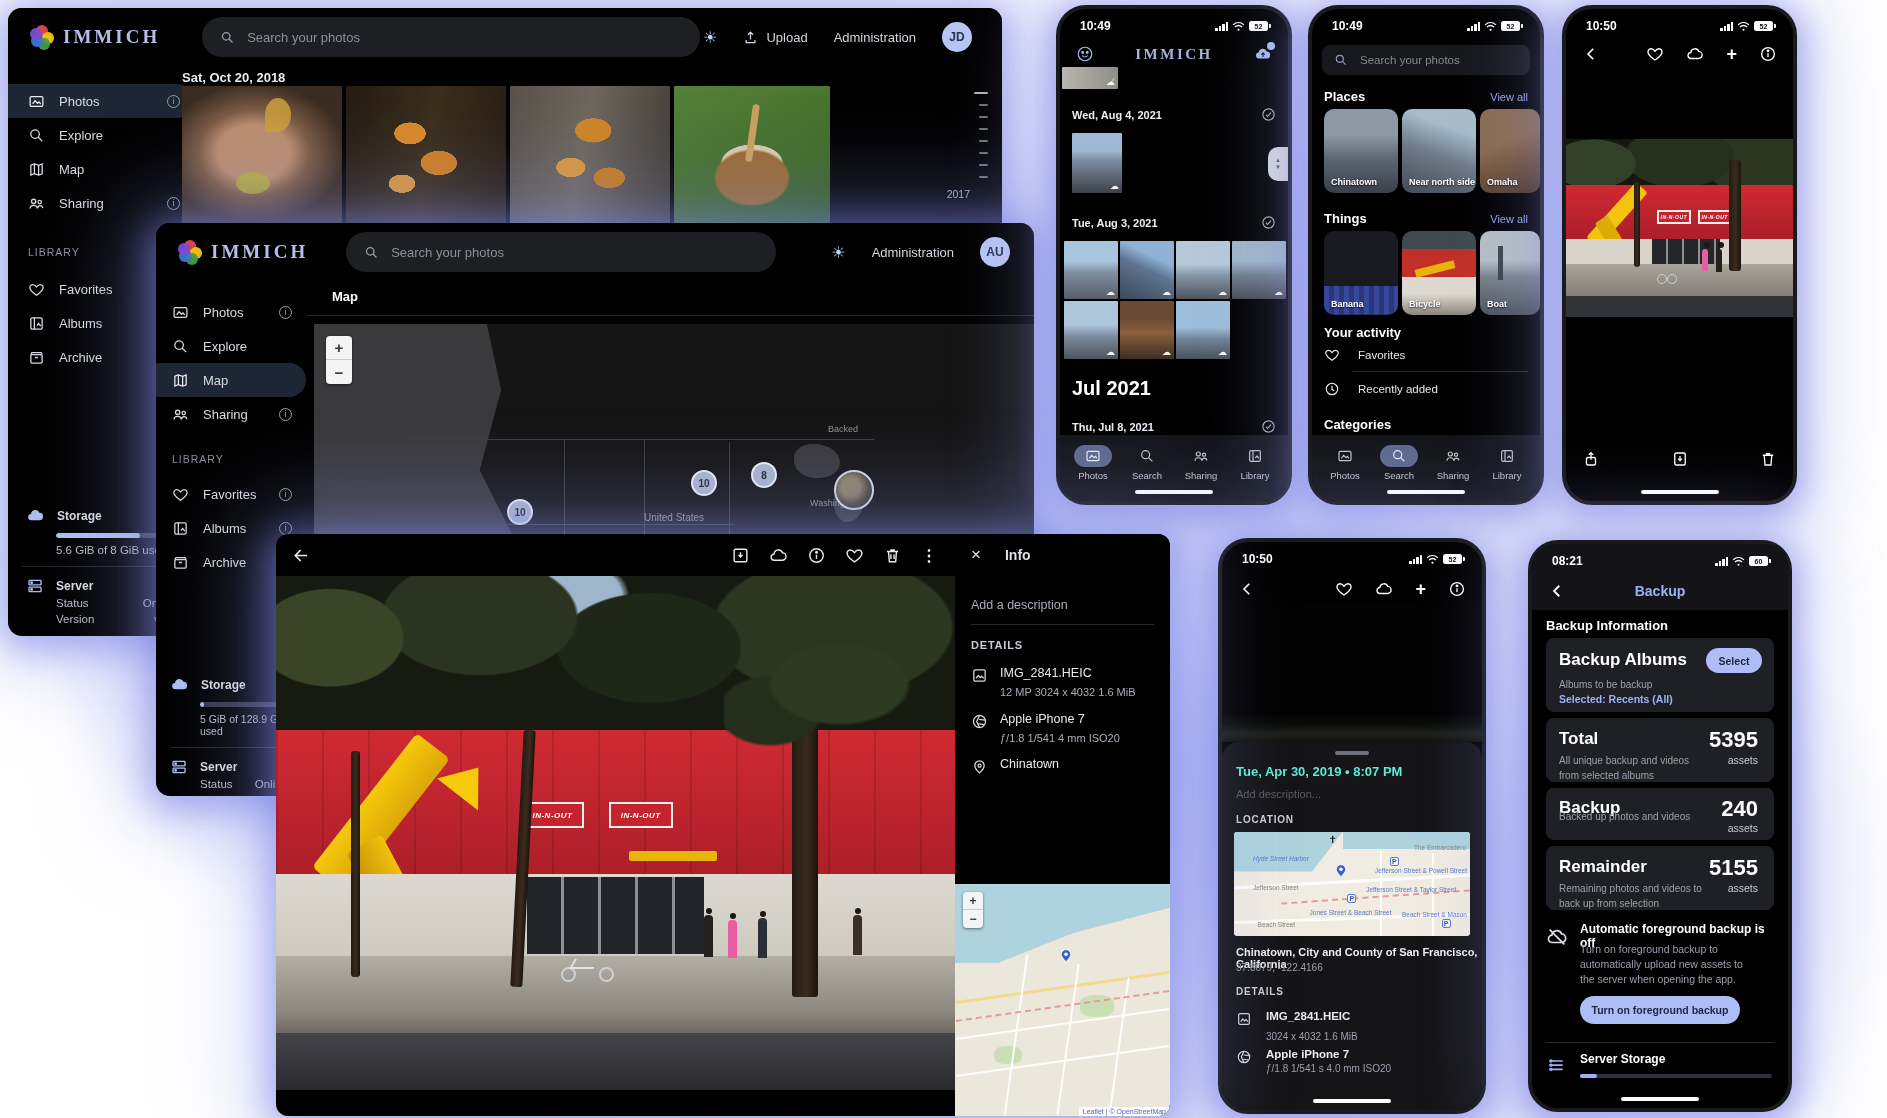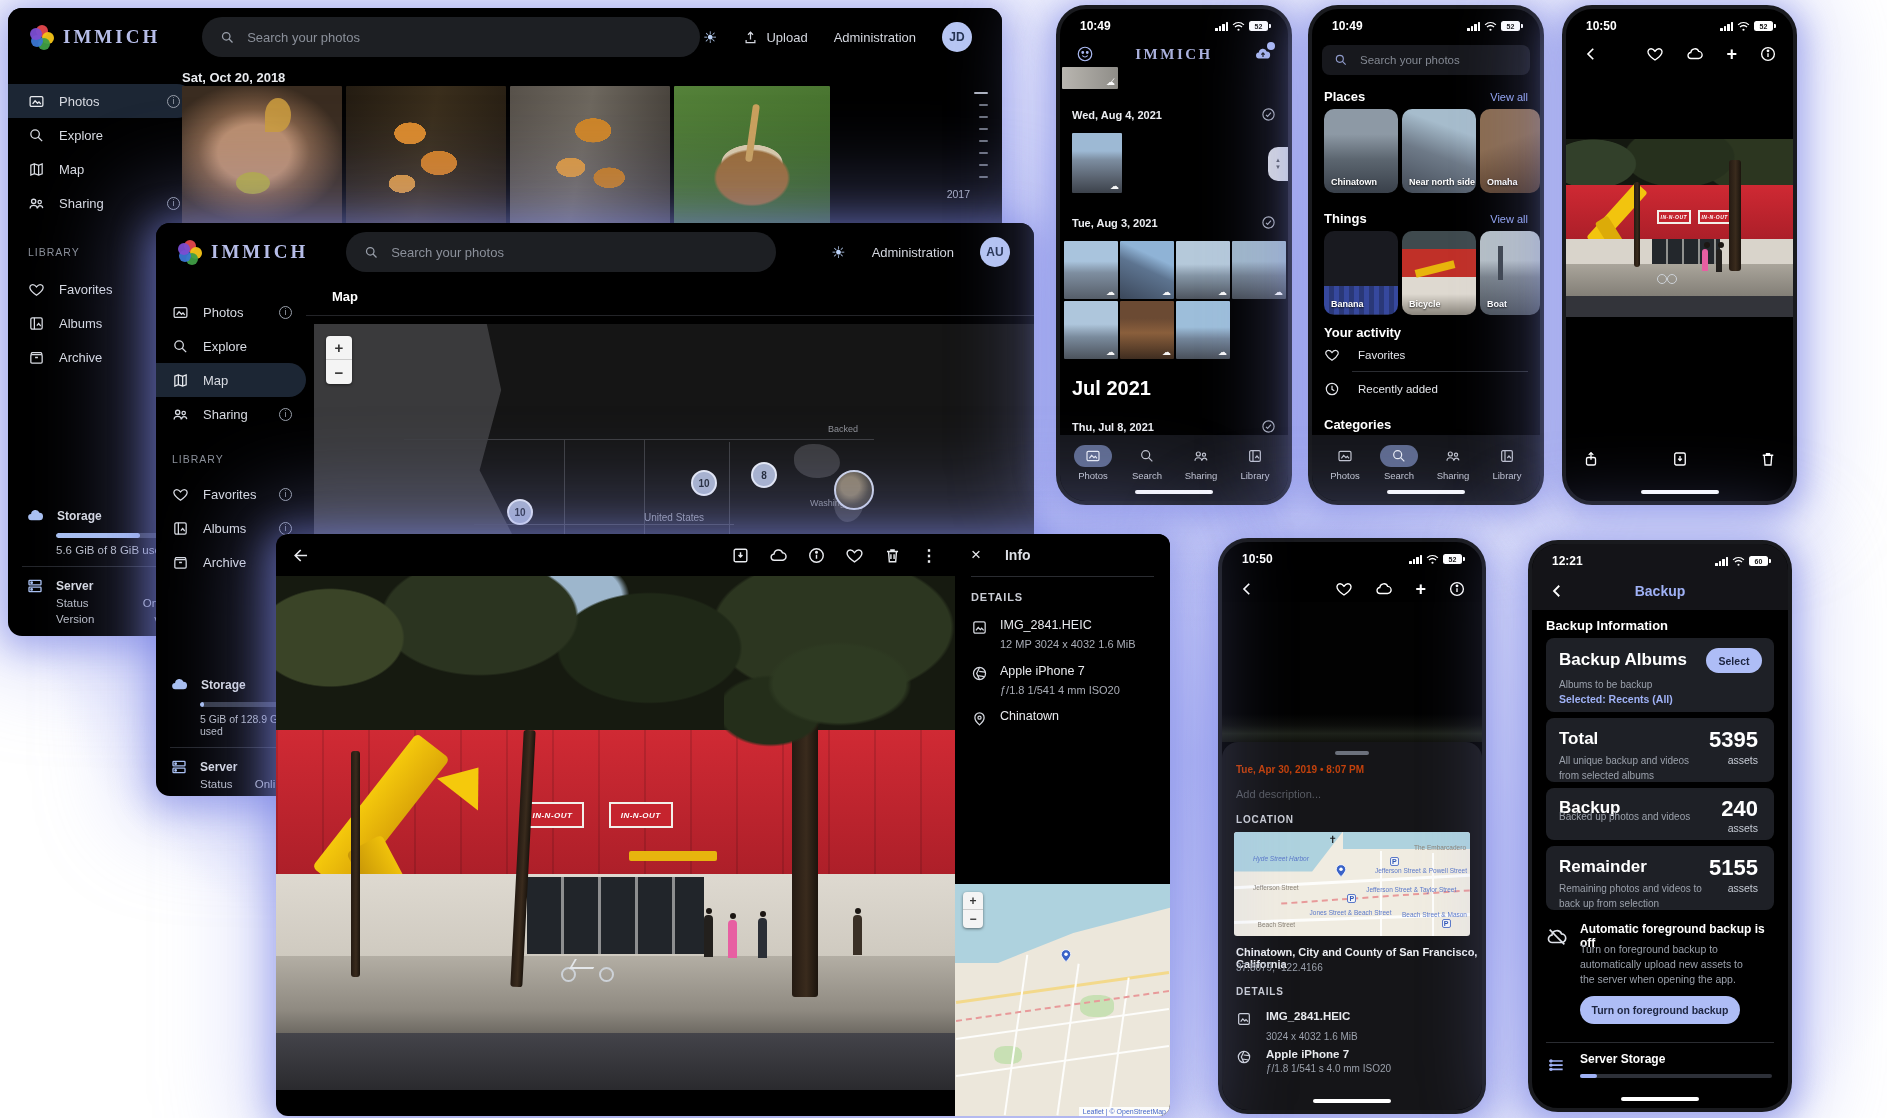--- a/index.html
+++ b/index.html
@@ -144,21 +144,21 @@
 .actrow .ai { width:16px; height:16px; color:#e4e6eb; }
 .pdiv { position:absolute; height:1px; background:#2a2c31; }
 .ptop { position:absolute; left:0; right:0; display:flex; align-items:center; padding:0 16px; color:#fff; }
 .ptop .ai { width:18px; height:18px; }
 .ptop .rgt { margin-left:auto; display:flex; gap:22px; align-items:center; }
 
 
 .sheet { position:absolute; left:0; right:0; bottom:0; background:#151518; border-radius:16px 16px 0 0; }
 .grab { position:absolute; left:50%; transform:translateX(-50%); width:34px; height:4px;
   border-radius:2px; background:#6c717c; }
-.sh-t { position:absolute; color:#c2410c; font-size:10px; font-weight:bold; }
+.sh-t { position:absolute; color:#5eead4; font-size:13px; font-weight:bold; }
 .sh-mut { position:absolute; color:#82879199; font-size:11px; color:#84899399; }
 .sh-lbl { position:absolute; color:#c9ccd4; font-size:10px; font-weight:bold; letter-spacing:.8px; }
 .sh-row { position:absolute; display:flex; gap:14px; color:#e8eaee; }
 .sh-row .ai { width:16px; height:16px; color:#cfd3db; margin-top:1px; }
 .maplbl { position:absolute; font-size:6.5px; color:#8a8378; white-space:nowrap; }
 .maplbl.blu { color:#5b79c9; }
 .pbox { position:absolute; width:9px; height:9px; background:#f2f4f8; border:1px solid #5b79c9;
   color:#2f56b5; font-size:7px; font-weight:bold; line-height:8px; text-align:center; border-radius:2px; }
 
 
@@ -533,20 +533,21 @@
     <div class="person" style="left:66.5%;top:67%;height:38px;background:#e75fa2"></div>
     <div class="person" style="left:71%;top:66.5%;height:40px;background:#2b2f36"></div>
     <div class="person" style="left:85%;top:66%;height:40px;background:#3a3026"></div>
   </div>
 
   <div class="info-panel" style="left:679px;width:215px">
     <div class="ip-h">
       <span class="ip-x">×</span>
       <b>Info</b>
     </div>
+    <div class="ip-add">Add a description</div>
     <div class="ip-div"></div>
     <div class="ip-sec">DETAILS</div>
     <div class="ip-row">
       <svg class="ai" viewBox="0 0 24 24" fill="none" stroke="#d5d8df" stroke-width="1.8">
             <rect x="4" y="4" width="16" height="16" rx="2"></rect>
             <path d="M7 16l3.2-4 3 3 1.8-2 3 3"></path>
           </svg>
       <div>
             <div class="ip-main">IMG_2841.HEIC</div>
         <div class="ip-sub">12 MP  3024 x 4032  1.6 MiB</div>
@@ -995,21 +996,21 @@
         <div style="font-size:10px;color:#9aa0ab;margin-top:3px">ƒ/1.8  1/541 s  4.0 mm  ISO20</div>
           </div>
     </div>
   </div>
   <div class="homebar"></div>
 </div>
 
 <div class="phone" style="left:1528px;top:540px;width:264px;height:572px;z-index:2">
   <div style="position:absolute;left:0;top:0;right:0;height:66px;background:#141418"></div>
   <div class="pstatus">
-        <span>12:21</span>
+        <span>08:21</span>
     <span class="sticons">
       <span class="sig">
             <i style="height:3px"></i>
             <i style="height:5px"></i>
             <i style="height:7px"></i>
             <i style="height:9px"></i>
           </span>
       <svg class="wifi" viewBox="0 0 24 20" fill="none" stroke="#fff" stroke-width="2.4">
             <path d="M2 7c6-5.4 14-5.4 20 0"></path>
             <path d="M5.5 11c4-3.5 9-3.5 13 0"></path>

